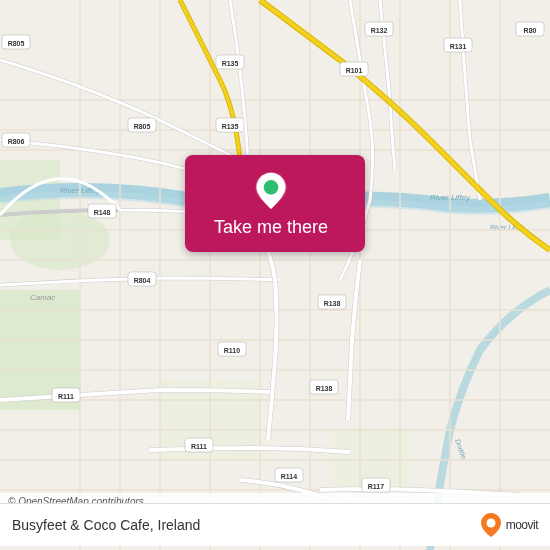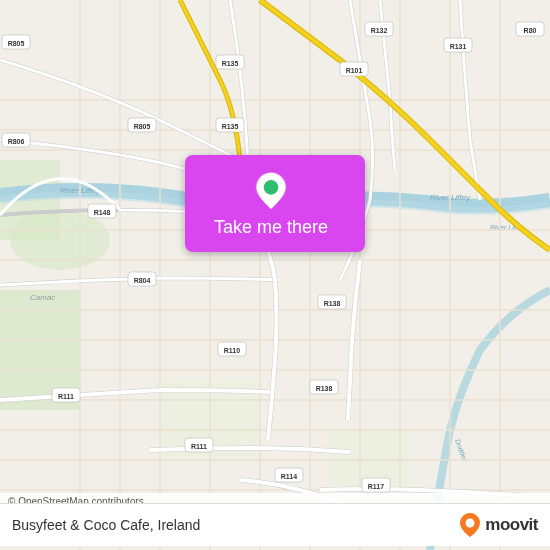--- a/index.html
+++ b/index.html
@@ -57,46 +57,47 @@
       font-weight: 400;
     }
 
     #moovit-logo {
       display: flex;
       align-items: center;
       gap: 4px;
     }
 
     #moovit-text {
-      font-size: 17px;
-      font-weight: bold;
+      font-size: 12px;
+      font-weight: normal;
       color: #333;
       letter-spacing: -0.5px;
     }
 
     
     #attribution-bar {
       position: absolute;
       bottom: 40px;
       left: 0;
       width: 100%;
       background: rgba(255,255,255,0.85);
       padding: 3px 8px;
       font-size: 10px;
       color: #555;
       z-index: 10;
+      font-style: italic;
     }
 
     
     #take-me-there-card {
       position: absolute;
       top: 155px;
       left: 50%;
       transform: translateX(-50%);
-      background: #d946ef;
+      background: #be185d;
       border-radius: 8px;
       padding: 16px 28px 14px 20px;
       display: flex;
       flex-direction: column;
       align-items: center;
       gap: 6px;
       z-index: 20;
       cursor: pointer;
       box-shadow: 0 2px 8px rgba(0,0,0,0.3);
       min-width: 180px;

